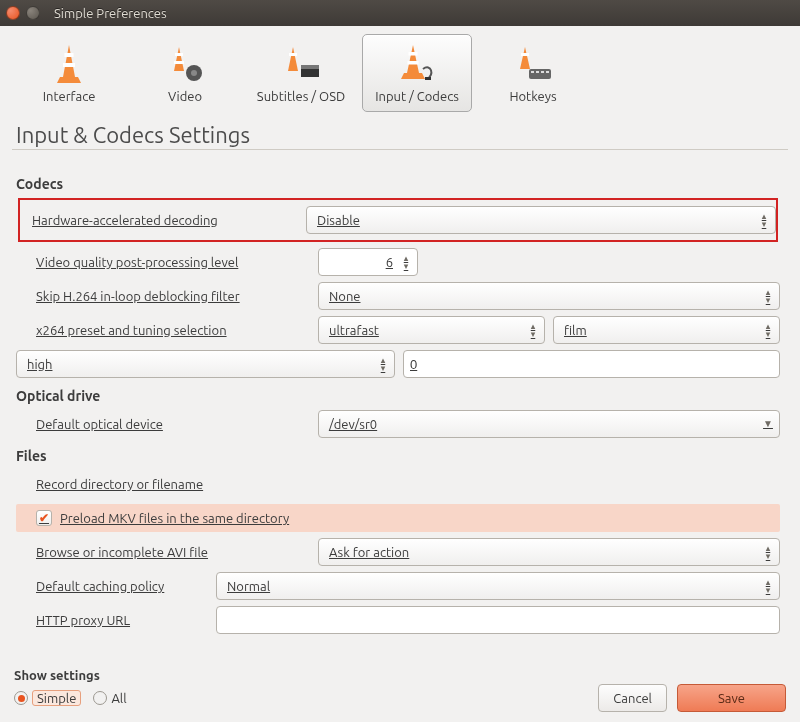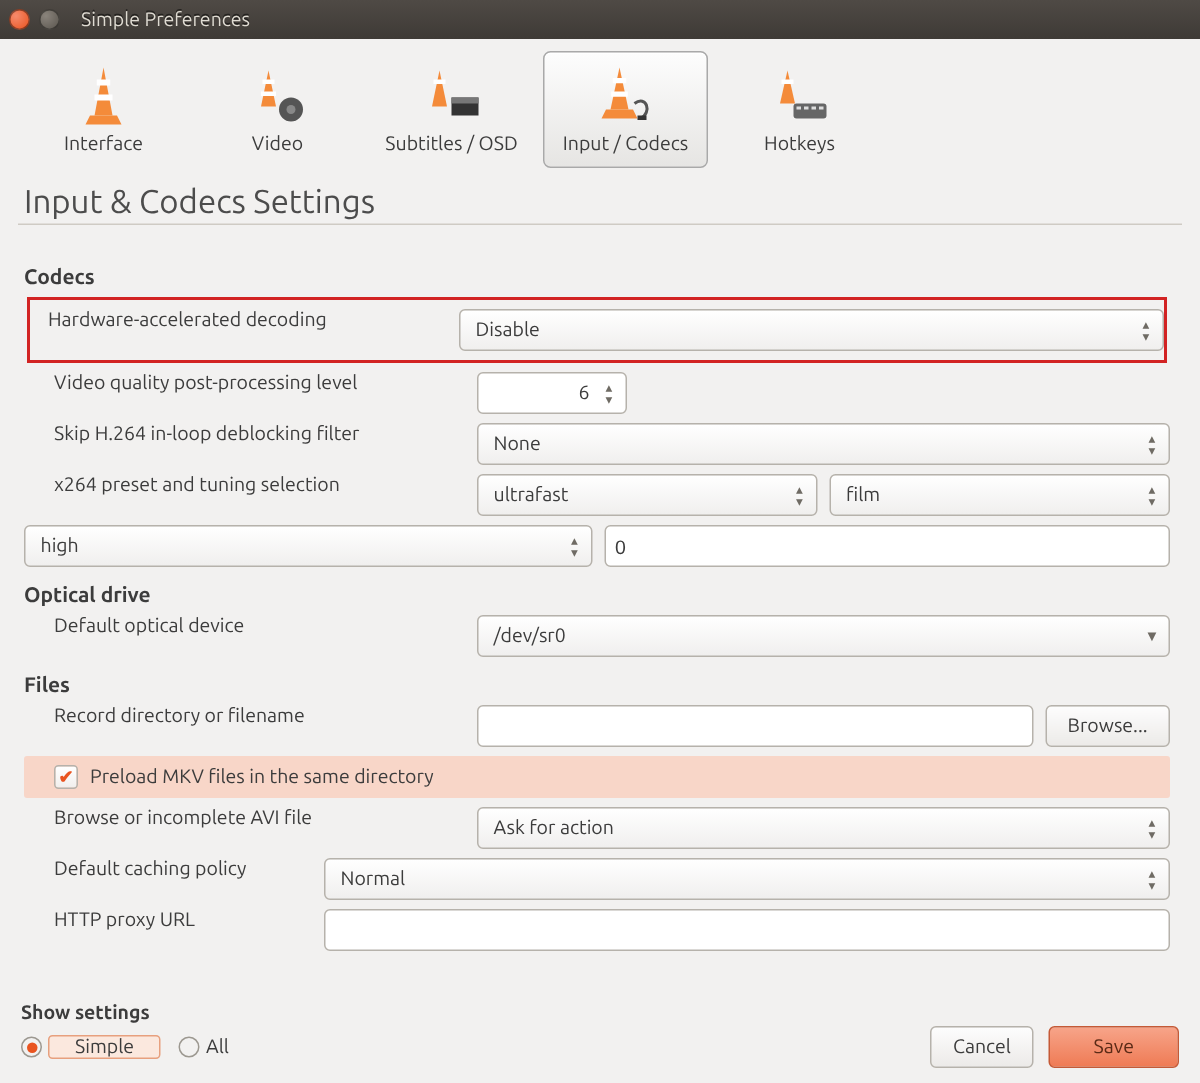--- a/index.html
+++ b/index.html
@@ -96,22 +96,24 @@
 
   .group-h {
     font-weight:bold;
     font-size:14px;
     color:#3c3c3c;
     margin:10px 8px 6px 8px;
   }
 
   .row {
     display:flex;
+    align-items:center;
     margin:6px 8px;
     min-height:28px;
+    text-decoration:underline;
   }
   .row .lbl {
     width:302px;
     padding-left:20px;
     color:#3c3c3c;
   }
   .row .field {
     flex:1;
     display:flex;
     gap:8px;
@@ -213,21 +215,21 @@
   }
   .footer-row {
     display:flex;
     align-items:center;
   }
   .radio {
     width:14px;height:14px;border:1px solid #9c9890;border-radius:50%;
     display:inline-flex;align-items:center;justify-content:center;margin-right:4px;
   }
   .radio.on::after{content:"";width:7px;height:7px;background:#e95420;border-radius:50%;}
-  .radio-label.sel { border:1px solid #e7a07e; background:#fbe8de; border-radius:3px; padding:0 17px; }
+  .radio-label.sel { border:1px solid #e7a07e; background:#fbe8de; border-radius:3px; padding:0 4px; }
   .footer-right { margin-left:auto; display:flex; gap:10px; }
   .btn.primary { background:linear-gradient(#f7a489,#ef7b55); border-color:#c55a37; color:#5a2a16; }
 </style>
 </head>
 <body>
 
 <div class="titlebar">
   <span class="winbtn close"></span>
   <span class="winbtn min"></span>
   <span class="titlebar-title">Simple Preferences</span>
@@ -391,24 +393,20 @@
         <span class="hint">/dev/sr0</span>
         <span class="dd-arrow">▼</span>
       </div>
     </div>
   </div>
 
   <div class="group-h">Files</div>
 
   <div class="row">
     <div class="lbl">Record directory or filename</div>
-    <div class="field">
-      <input class="text-input" value="" style="">
-      <div class="btn">Browse...</div>
-    </div>
   </div>
 
   <div class="row pinkbox">
     <div class="lbl" style="width:auto; padding-left:20px; display:flex; align-items:center;">
       <span class="check">✔</span>
       <span>Preload MKV files in the same directory</span>
     </div>
   </div>
 
   <div class="row">
@@ -452,16 +450,16 @@
   <div class="footer-row">
     <span class="radio on"></span>
     <span class="radio-label sel">Simple</span>
     <span style="width:12px"></span>
     <span class="radio"></span>
     <span>All</span>
     <span style="width:18px"></span>
 
     <div class="footer-right">
       <div class="btn">Cancel</div>
-      <div class="btn primary" style="padding:0 29px">Save</div>
+      <div class="btn primary" style="padding:0 40px">Save</div>
     </div>
   </div>
 </div>
 
 </body></html>

